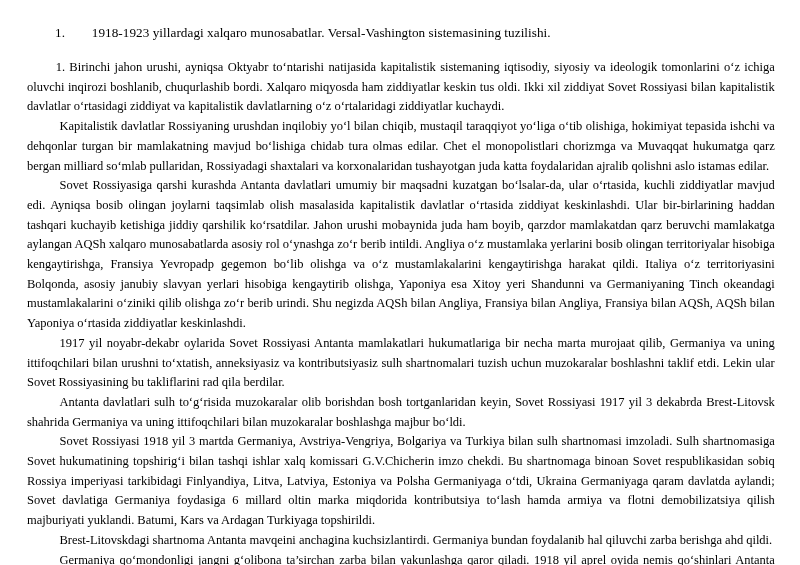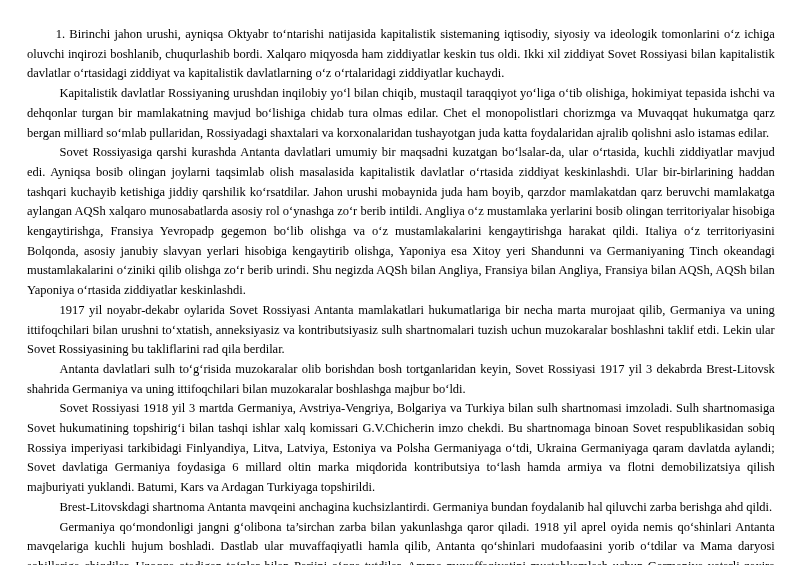--- a/index.html
+++ b/index.html
@@ -52,20 +52,21 @@
   }
   .body-block p.first-para {
     text-indent: 30px;
   }
 </style>
 </head>
 <body>
 
 <div class="page">
 
+  <div class="doc-heading">1.        1918-1923 yillardagi xalqaro munosabatlar. Versal-Vashington sistemasining tuzilishi.</div>
 
   <div class="body-block">
     <p class="first-para">1. Birinchi jahon urushi, ayniqsa Oktyabr to‘ntarishi natijasida kapitalistik sistemaning iqtisodiy, siyosiy va ideologik tomonlarini o‘z ichiga oluvchi inqirozi boshlanib, chuqurlashib bordi. Xalqaro miqyosda ham ziddiyatlar keskin tus oldi. Ikki xil ziddiyat Sovet Rossiyasi bilan kapitalistik davlatlar o‘rtasidagi ziddiyat va kapitalistik davlatlarning o‘z o‘rtalaridagi ziddiyatlar kuchaydi.</p>
     <p>Kapitalistik davlatlar Rossiyaning urushdan inqilobiy yo‘l bilan chiqib, mustaqil taraqqiyot yo‘liga o‘tib olishiga, hokimiyat tepasida ishchi va dehqonlar turgan bir mamlakatning mavjud bo‘lishiga chidab tura olmas edilar. Chet el monopolistlari chorizmga va Muvaqqat hukumatga qarz bergan milliard so‘mlab pullaridan, Rossiyadagi shaxtalari va korxonalaridan tushayotgan juda katta foydalaridan ajralib qolishni aslo istamas edilar.</p>
     <p>Sovet Rossiyasiga qarshi kurashda Antanta davlatlari umumiy bir maqsadni kuzatgan bo‘lsalar-da, ular o‘rtasida, kuchli ziddiyatlar mavjud edi. Ayniqsa bosib olingan joylarni taqsimlab olish masalasida kapitalistik davlatlar o‘rtasida ziddiyat keskinlashdi. Ular bir-birlarining haddan tashqari kuchayib ketishiga jiddiy qarshilik ko‘rsatdilar. Jahon urushi mobaynida juda ham boyib, qarzdor mamlakatdan qarz beruvchi mamlakatga aylangan AQSh xalqaro munosabatlarda asosiy rol o‘ynashga zo‘r berib intildi. Angliya o‘z mustamlaka yerlarini bosib olingan territoriyalar hisobiga kengaytirishga, Fransiya Yevropadp gegemon bo‘lib olishga va o‘z mustamlakalarini kengaytirishga harakat qildi. Italiya o‘z territoriyasini Bolqonda, asosiy janubiy slavyan yerlari hisobiga kengaytirib olishga, Yaponiya esa Xitoy yeri Shandunni va Germaniyaning Tinch okeandagi mustamlakalarini o‘ziniki qilib olishga zo‘r berib urindi. Shu negizda AQSh bilan Angliya, Fransiya bilan Angliya, Fransiya bilan AQSh, AQSh bilan Yaponiya o‘rtasida ziddiyatlar keskinlashdi.</p>
     <p>1917 yil noyabr-dekabr oylarida Sovet Rossiyasi Antanta mamlakatlari hukumatlariga bir necha marta murojaat qilib, Germaniya va uning ittifoqchilari bilan urushni to‘xtatish, anneksiyasiz va kontributsiyasiz sulh shartnomalari tuzish uchun muzokaralar boshlashni taklif etdi. Lekin ular Sovet Rossiyasining bu takliflarini rad qila berdilar.</p>
     <p>Antanta davlatlari sulh to‘g‘risida muzokaralar olib borishdan bosh tortganlaridan keyin, Sovet Rossiyasi 1917 yil 3 dekabrda Brest-Litovsk shahrida Germaniya va uning ittifoqchilari bilan muzokaralar boshlashga majbur bo‘ldi.</p>
     <p>Sovet Rossiyasi 1918 yil 3 martda Germaniya, Avstriya-Vengriya, Bolgariya va Turkiya bilan sulh shartnomasi imzoladi. Sulh shartnomasiga Sovet hukumatining topshirig‘i bilan tashqi ishlar xalq komissari G.V.Chicherin imzo chekdi. Bu shartnomaga binoan Sovet respublikasidan sobiq Rossiya imperiyasi tarkibidagi Finlyandiya, Litva, Latviya, Estoniya va Polsha Germaniyaga o‘tdi, Ukraina Germaniyaga qaram davlatda aylandi; Sovet davlatiga Germaniya foydasiga 6 millard oltin marka miqdorida kontributsiya to‘lash hamda armiya va flotni demobilizatsiya qilish majburiyati yuklandi. Batumi, Kars va Ardagan Turkiyaga topshirildi.</p>
     <p>Brest-Litovskdagi shartnoma Antanta mavqeini anchagina kuchsizlantirdi. Germaniya bundan foydalanib hal qiluvchi zarba berishga ahd qildi.</p>
     <p>Germaniya qo‘mondonligi jangni g‘olibona ta’sirchan zarba bilan yakunlashga qaror qiladi. 1918 yil aprel oyida nemis qo‘shinlari Antanta mavqelariga kuchli hujum boshladi. Dastlab ular muvaffaqiyatli hamla qilib, Antanta qo‘shinlari mudofaasini yorib o‘tdilar va Mama daryosi sohillariga chiqdilar. Uzoqqa otadigan to‘plar bilan Parijni o‘qqa tutdilar. Ammo muvaffaqiyatini mustahkamlash uchun Germaniya yetarli zaxira topa olmadi. Mamlakat holdan toygan, armiyaning harbiy ruhi cho‘kkan, xalq urushdan charchagan edi. Ayni paytda Antanta AQSh dan to‘xtovsiz</p>

